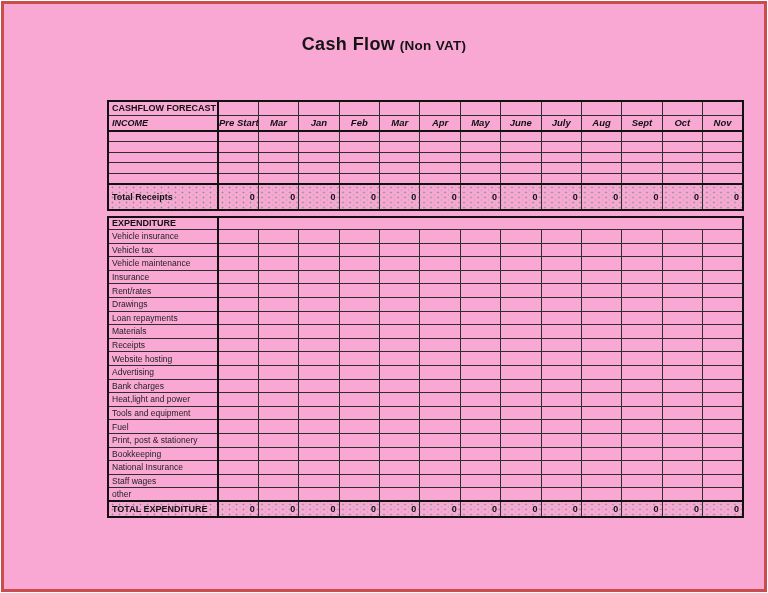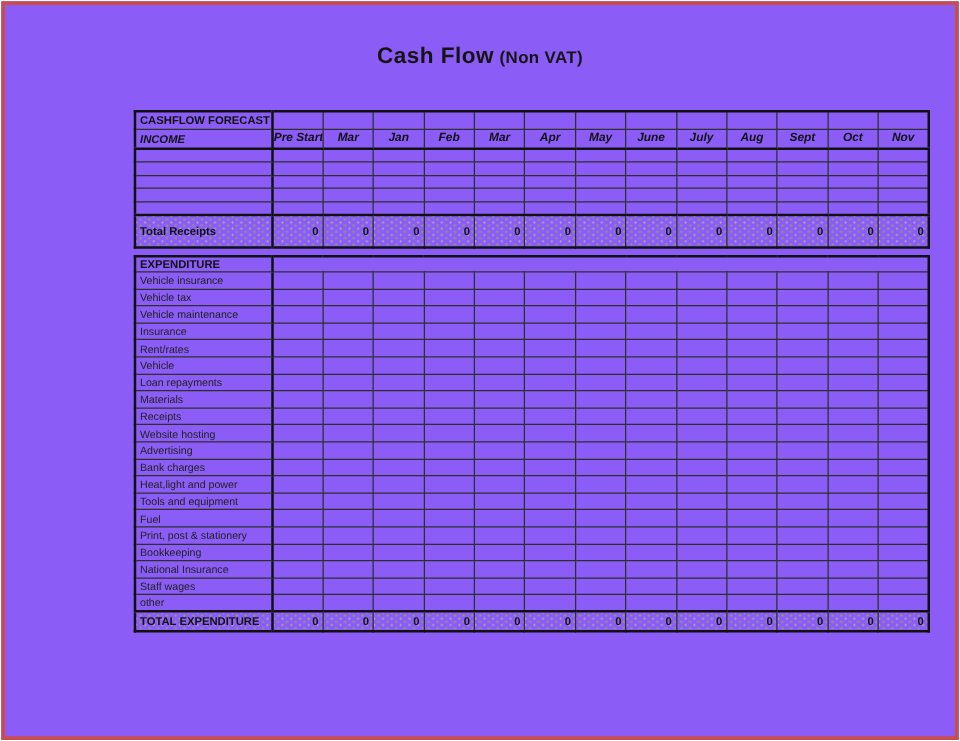--- a/index.html
+++ b/index.html
@@ -8,33 +8,33 @@
     width: 768px; height: 593px;
     background: #ffffff;
     font-family: "Liberation Sans", sans-serif;
     overflow: hidden;
   }
   .page {
     position: relative;
     width: 766px; height: 591px;
     margin: 1px;
     border: 3px solid #c94d4d;
-    background: #8b5cf6;
+    background: #f9a8d4;
   }
   .title {
     position: absolute;
     top: 30px; left: 0; width: 100%;
     text-align: center;
     color: #141414;
     white-space: nowrap;
   }
   .t-main { font-size: 18px; font-weight: bold; letter-spacing: 0.4px; }
   .t-suffix { font-size: 13.5px; font-weight: bold; letter-spacing: 0.3px; }
 
-  .sheet { position: absolute; top: 84px; left: 59px; padding-left: 44px; }
+  .sheet { position: absolute; top: 96px; left: 59px; padding-left: 44px; }
 
   table.grid {
     border-collapse: collapse;
     table-layout: fixed;
     width: 637px;
     border: 2px solid #111;
   }
   col.c-label { width: 110px; }
 
   td {
@@ -329,21 +329,21 @@
             <td></td>
             <td></td>
             <td></td>
             <td></td>
             <td></td>
             <td></td>
             <td></td>
             <td></td>
           </tr>
           <tr class="r-item">
-            <td class="label-cell">Vehicle</td>
+            <td class="label-cell">Drawings</td>
             <td></td>
             <td></td>
             <td></td>
             <td></td>
             <td></td>
             <td></td>
             <td></td>
             <td></td>
             <td></td>
             <td></td>

